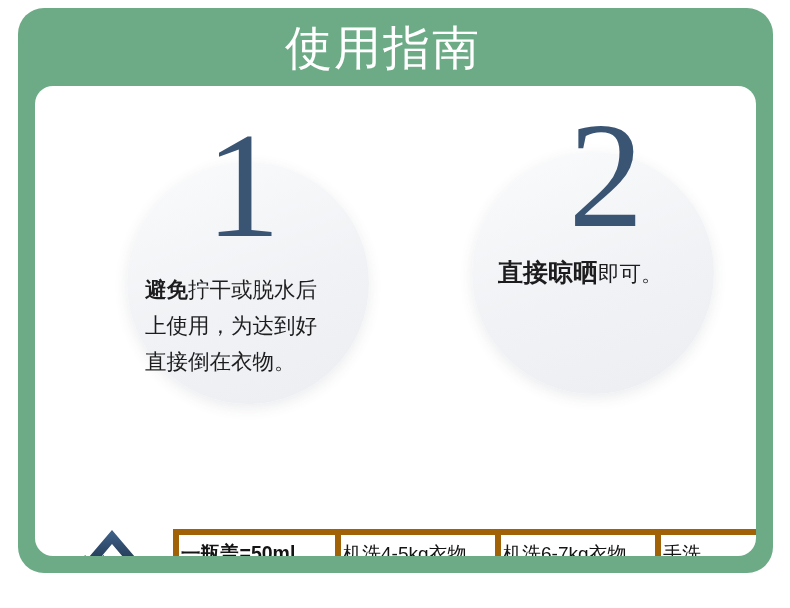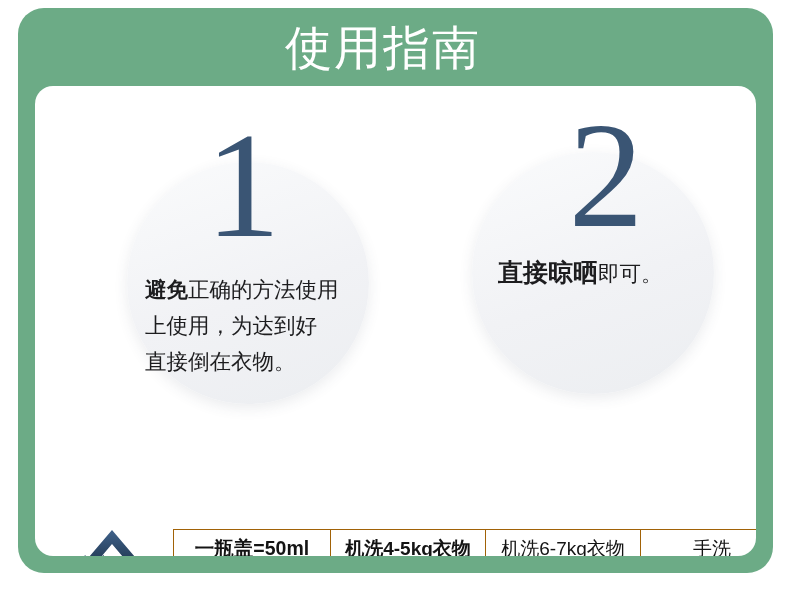--- a/index.html
+++ b/index.html
@@ -161,54 +161,53 @@
 
   table.dosage-table {
     position: absolute;
     left: 138px;
     top: 62px;
     width: 590px;
     border-collapse: collapse;
     table-layout: fixed;
   }
   table.dosage-table td {
-    border: 1px solid #a16207;
-    text-align: center;
+    border: 6px solid #a16207;
     color: #141414;
     font-family: "Liberation Sans", "DejaVu Sans", sans-serif;
     font-size: 19px;
     height: 37px;
     padding: 0 2px;
     white-space: nowrap;
   }
   table.dosage-table td.head-first {
     font-weight: 700;
     font-size: 19.5px;
   }
   .col-a { width: 152px; }
-  .col-b { width: 150px; font-weight: bold; }
+  .col-b { width: 150px; }
   .col-c { width: 150px; }
   .col-d { width: 138px; margin-left: 41px; }
 </style>
 </head>
 <body>
 
 <div id="root">
 
   <div class="green-panel">
 
     <div class="title">使用指南</div>
 
     <div class="white-card">
 
       <div class="step step-1">
         <div class="step-circle"></div>
         <div class="step-number">1</div>
         <div class="step-text">
-          <div><b>避免</b><span>正确的方法使用</span></div>
+          <div><b>避免</b><span>拧干或脱水后</span></div>
           <div><span>上使用，为达到好</span></div>
           <div><span>直接倒在衣物。</span></div>
         </div>
       </div>
 
       <div class="step step-2">
         <div class="step-circle"></div>
         <div class="step-number">2</div>
         <div class="step-text">
           <div><b class="big-bold">直接晾晒</b><span>即可。</span></div>

